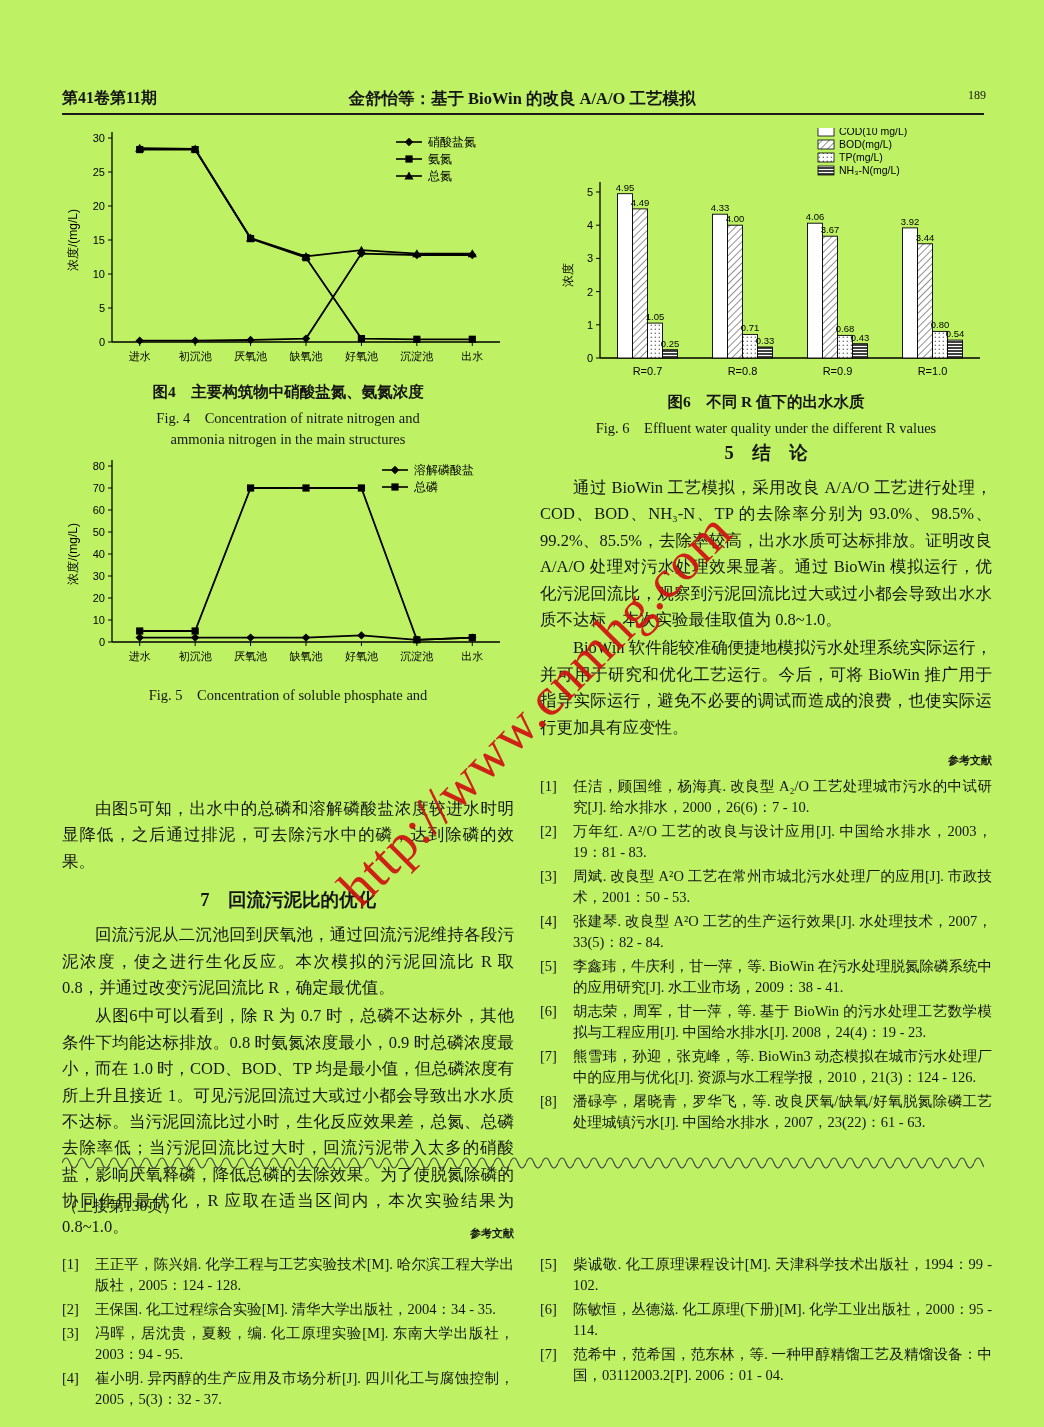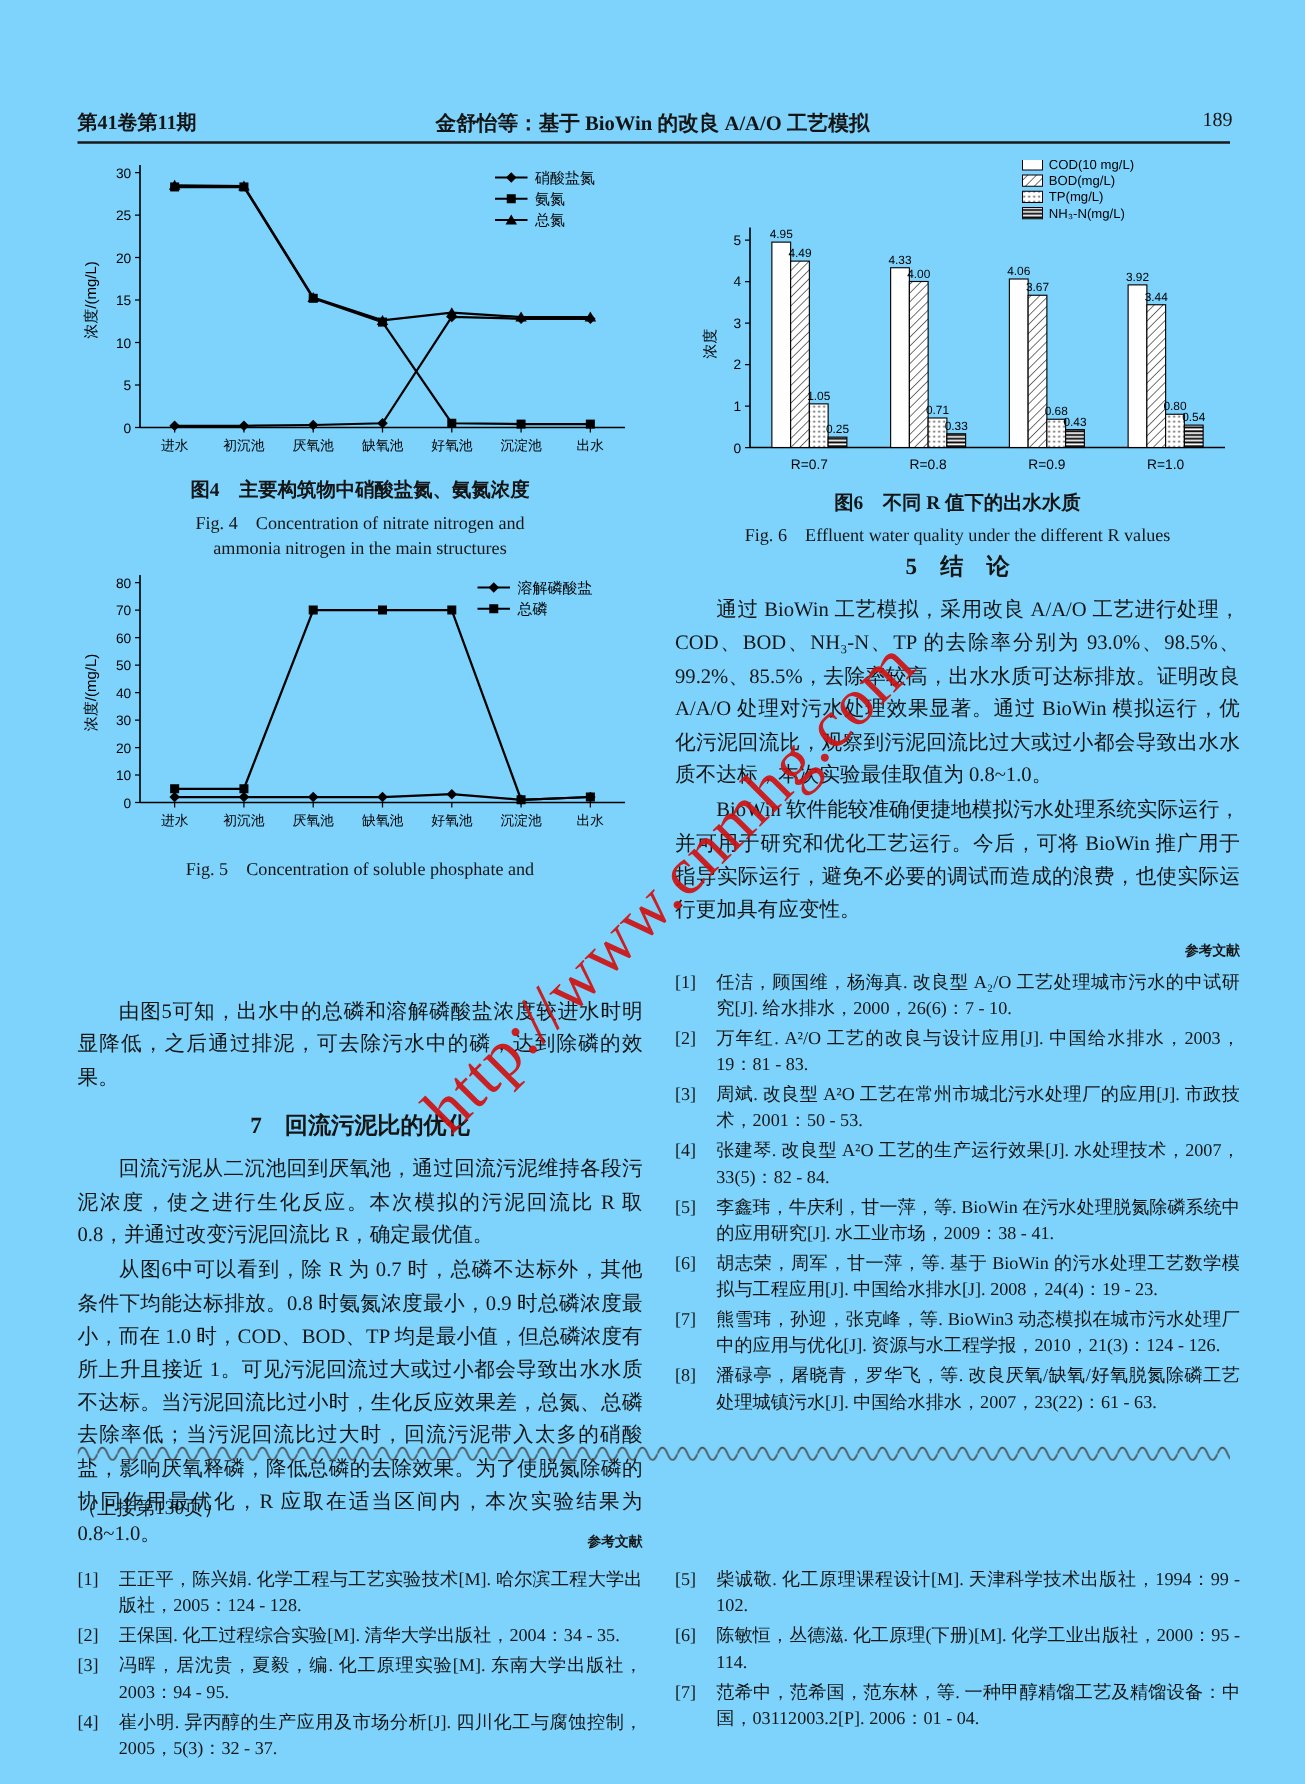--- a/index.html
+++ b/index.html
@@ -1,21 +1,21 @@
 <!DOCTYPE html>
 <html><head>
 <meta charset="utf-8">
 <style>
   html,body{margin:0;padding:0;}
   body{width:1044px;height:1427px;position:relative;background:#edecE8;font-family:"Liberation Serif",serif;color:#151515;}
-  .page{position:absolute;left:0;top:0;width:1044px;height:1427px;background:#7dd3fc;overflow:hidden;}
+  .page{position:absolute;left:0;top:0;width:1044px;height:1427px;background:#bef264;overflow:hidden;}
   .abs{position:absolute;}
   .header-issue{font-weight:bold;font-size:16px;}
   .header-title{font-weight:bold;font-size:16.5px;text-align:center;}
-  .header-page{font-size:16px;}
+  .header-page{font-size:12px;}
   .rule{border-top:2px solid #1a1a1a;height:0;}
   .chart{position:absolute;}
   .caption-block{position:absolute;text-align:center;}
   .caption-cn{font-weight:bold;font-size:15.5px;margin-bottom:6px;}
   .caption-en{font-size:14.5px;margin-bottom:3px;}
   .textcol{position:absolute;}
   .body-para{font-size:16.5px;line-height:1.6;text-align:justify;text-indent:2em;margin:0 0 2px 0;}
   .sec-heading{font-size:18.5px;font-weight:bold;margin:12px 0 10px 0;text-align:center;}
   .refs-heading{font-weight:bold;font-size:11px;text-align:right;margin:12px 0 8px 0;}
   .ref{position:relative;padding-left:33px;font-size:14.5px;line-height:1.45;text-align:justify;margin-bottom:3px;}

